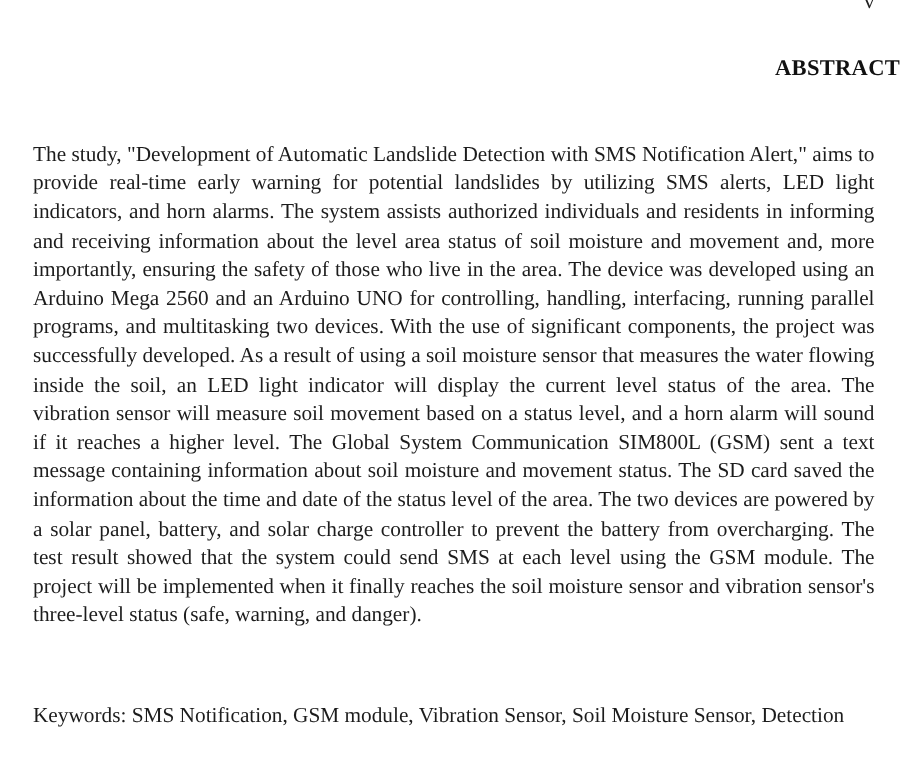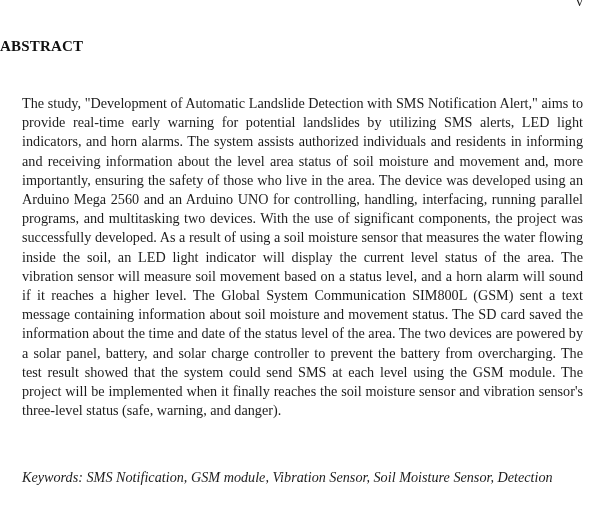--- a/index.html
+++ b/index.html
@@ -20,21 +20,21 @@
       top: -6px;
       right: 17px;
       font-size: 14px;
       color: #222;
     }
     .title {
       position: absolute;
       top: 38px;
       left: 0;
       width: 600px;
-      text-align: left;
+      text-align: right;
       font-weight: bold;
       font-size: 15px;
       letter-spacing: 0.2px;
       color: #111;
     }
     .abstract-body {
       position: absolute;
       top: 94px;
       left: 22px;
       width: 561px;
@@ -44,21 +44,20 @@
       margin: 0;
       color: #1c1c1c;
     }
     .keywords {
       position: absolute;
       top: 468px;
       left: 22px;
       width: 561px;
       font-size: 14.2px;
       line-height: 19px;
-      font-style: italic;
       text-align: justify;
       margin: 0;
       color: #1c1c1c;
     }
   </style>
 </head>
 <body>
 
 <div class="page-number">v</div>
 

